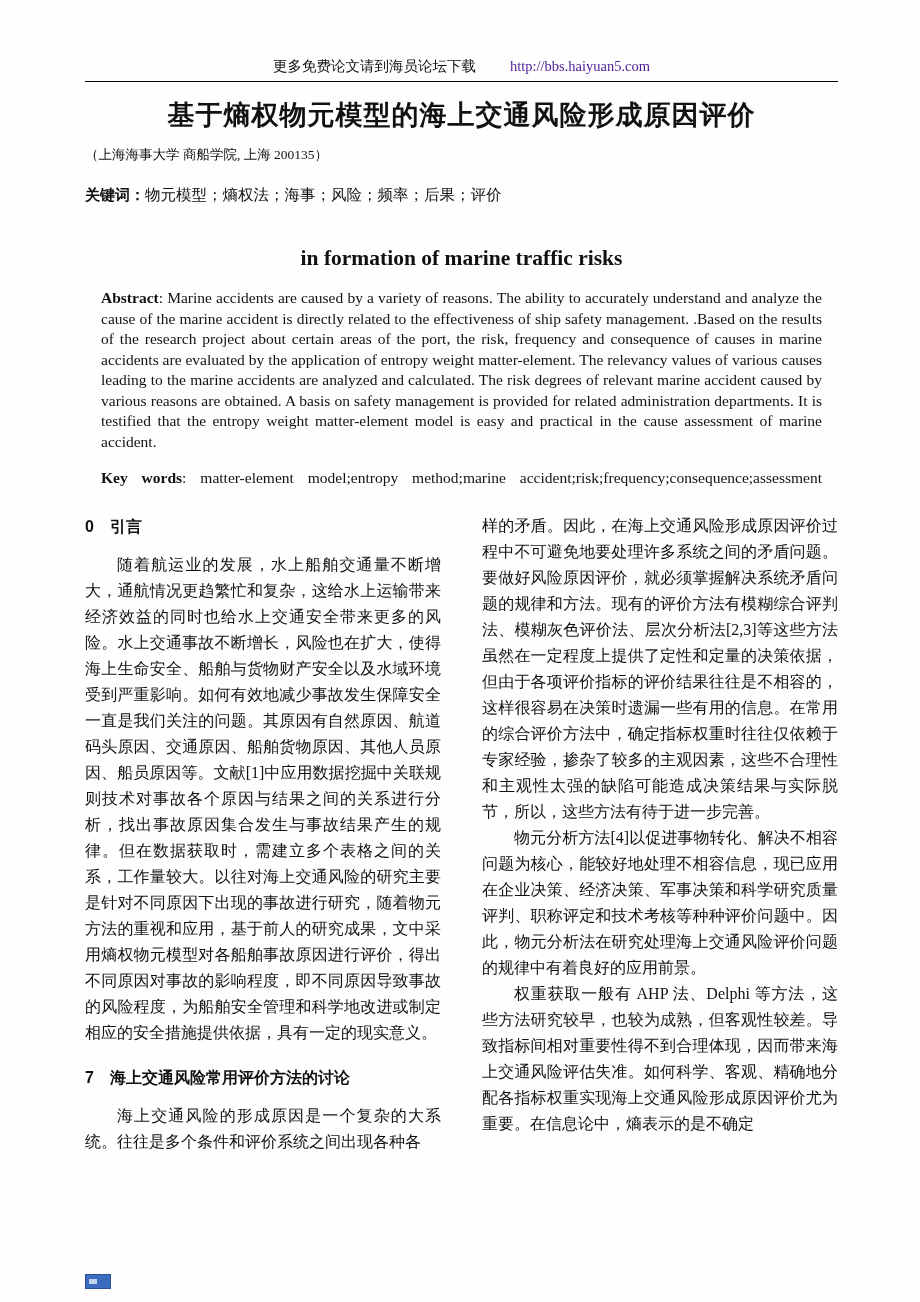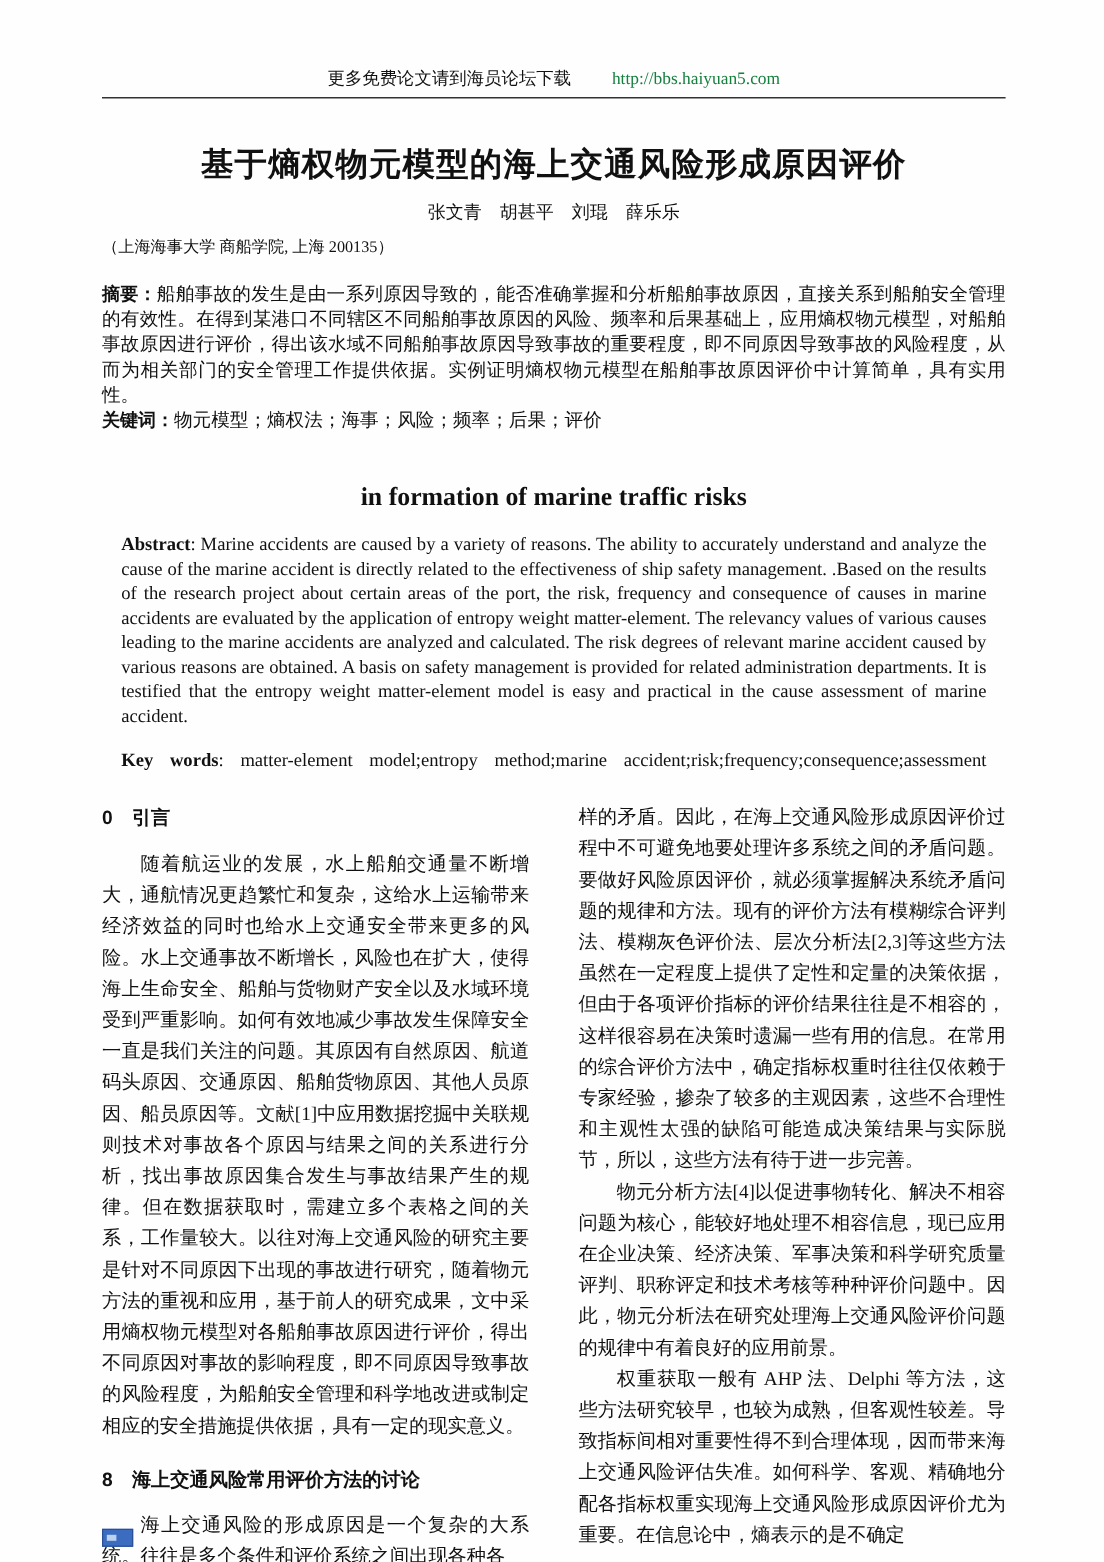--- a/index.html
+++ b/index.html
@@ -19,27 +19,27 @@
     font-family: "Liberation Serif", "DejaVu Serif", serif;
     overflow: hidden;
   }
   .header {
     text-align: center;
     font-size: 14.5px;
     line-height: 20px;
     white-space: nowrap;
   }
   .hgap { display: inline-block; width: 34px; }
-  .hlink { color: #15803d; text-decoration: none; cursor: pointer; }
+  .hlink { color: #4c1d95; text-decoration: none; cursor: pointer; }
   .rule {
     border-top: 1.6px solid #000;
     margin-top: 5px;
   }
   .title-cn {
-    margin: 38px 0 14px;
+    margin: 16px 0 14px;
     text-align: center;
     font-size: 27px;
     font-weight: 700;
     letter-spacing: 1px;
     line-height: 34px;
   }
   .authors {
     text-align: center;
     font-size: 15px;
     line-height: 20px;
@@ -123,40 +123,38 @@
 
 <div class="page">
 
   <div class="header">
     <span>更多免费论文请到海员论坛下载</span><span class="hgap"></span><span class="hlink">http://bbs.haiyuan5.com</span>
   </div>
   <div class="rule"></div>
 
   <h1 class="title-cn">基于熵权物元模型的海上交通风险形成原因评价</h1>
 
-  <div class="authors">张文青　胡甚平　刘琨　薛乐乐</div>
 
   <div class="affiliation">（上海海事大学 商船学院, 上海 200135）</div>
 
-  <p class="abstract-cn"><span class="label-heiti">摘要：</span><span>船舶事故的发生是由一系列原因导致的，能否准确掌握和分析船舶事故原因，直接关系到船舶安全管理的有效性。在得到某港口不同辖区不同船舶事故原因的风险、频率和后果基础上，应用熵权物元模型，对船舶事故原因进行评价，得出该水域不同船舶事故原因导致事故的重要程度，即不同原因导致事故的风险程度，从而为相关部门的安全管理工作提供依据。实例证明熵权物元模型在船舶事故原因评价中计算简单，具有实用性。</span></p>
 
   <p class="keywords-cn"><span class="label-heiti">关键词：</span><span>物元模型；熵权法；海事；风险；频率；后果；评价</span></p>
 
   <h2 class="title-en"><br><span>in formation of marine traffic risks</span></h2>
 
   <p class="abstract-en"><b>Abstract</b><span>: Marine accidents are caused by a variety of reasons. The ability to accurately understand and analyze the cause of the marine accident is directly related to the effectiveness of ship safety management. .Based on the results of the research project about certain areas of the port, the risk, frequency and consequence of causes in marine accidents are evaluated by the application of entropy weight matter-element. The relevancy values of various causes leading to the marine accidents are analyzed and calculated. The risk degrees of relevant marine accident caused by various reasons are obtained. A basis on safety management is provided for related administration departments. It is testified that the entropy weight matter-element model is easy and practical in the cause assessment of marine accident.</span></p>
 
   <p class="keywords-en"><b>Key words</b><span>: matter-element model;entropy method;marine accident;risk;frequency;consequence;assessment</span></p>
 
   <div class="columns">
 
     <div class="col">
       <h3>0　引言</h3>
       <p class="indent">随着航运业的发展，水上船舶交通量不断增大，通航情况更趋繁忙和复杂，这给水上运输带来经济效益的同时也给水上交通安全带来更多的风险。水上交通事故不断增长，风险也在扩大，使得海上生命安全、船舶与货物财产安全以及水域环境受到严重影响。如何有效地减少事故发生保障安全一直是我们关注的问题。其原因有自然原因、航道码头原因、交通原因、船舶货物原因、其他人员原因、船员原因等。文献[1]中应用数据挖掘中关联规则技术对事故各个原因与结果之间的关系进行分析，找出事故原因集合发生与事故结果产生的规律。但在数据获取时，需建立多个表格之间的关系，工作量较大。以往对海上交通风险的研究主要是针对不同原因下出现的事故进行研究，随着物元方法的重视和应用，基于前人的研究成果，文中采用熵权物元模型对各船舶事故原因进行评价，得出不同原因对事故的影响程度，即不同原因导致事故的风险程度，为船舶安全管理和科学地改进或制定相应的安全措施提供依据，具有一定的现实意义。</p>
-      <h3 class="gap-top">8　海上交通风险常用评价方法的讨论</h3>
+      <h3 class="gap-top">7　海上交通风险常用评价方法的讨论</h3>
       <p class="indent">海上交通风险的形成原因是一个复杂的大系统。往往是多个条件和评价系统之间出现各种各</p>
     </div>
 
     <div class="col">
       <p>样的矛盾。因此，在海上交通风险形成原因评价过程中不可避免地要处理许多系统之间的矛盾问题。要做好风险原因评价，就必须掌握解决系统矛盾问题的规律和方法。现有的评价方法有模糊综合评判法、模糊灰色评价法、层次分析法[2,3]等这些方法虽然在一定程度上提供了定性和定量的决策依据，但由于各项评价指标的评价结果往往是不相容的，这样很容易在决策时遗漏一些有用的信息。在常用的综合评价方法中，确定指标权重时往往仅依赖于专家经验，掺杂了较多的主观因素，这些不合理性和主观性太强的缺陷可能造成决策结果与实际脱节，所以，这些方法有待于进一步完善。</p>
       <p class="indent">物元分析方法[4]以促进事物转化、解决不相容问题为核心，能较好地处理不相容信息，现已应用在企业决策、经济决策、军事决策和科学研究质量评判、职称评定和技术考核等种种评价问题中。因此，物元分析法在研究处理海上交通风险评价问题的规律中有着良好的应用前景。</p>
       <p class="indent">权重获取一般有 AHP 法、Delphi 等方法，这些方法研究较早，也较为成熟，但客观性较差。导致指标间相对重要性得不到合理体现，因而带来海上交通风险评估失准。如何科学、客观、精确地分配各指标权重实现海上交通风险形成原因评价尤为重要。在信息论中，熵表示的是不确定</p>
     </div>
 
   </div>

